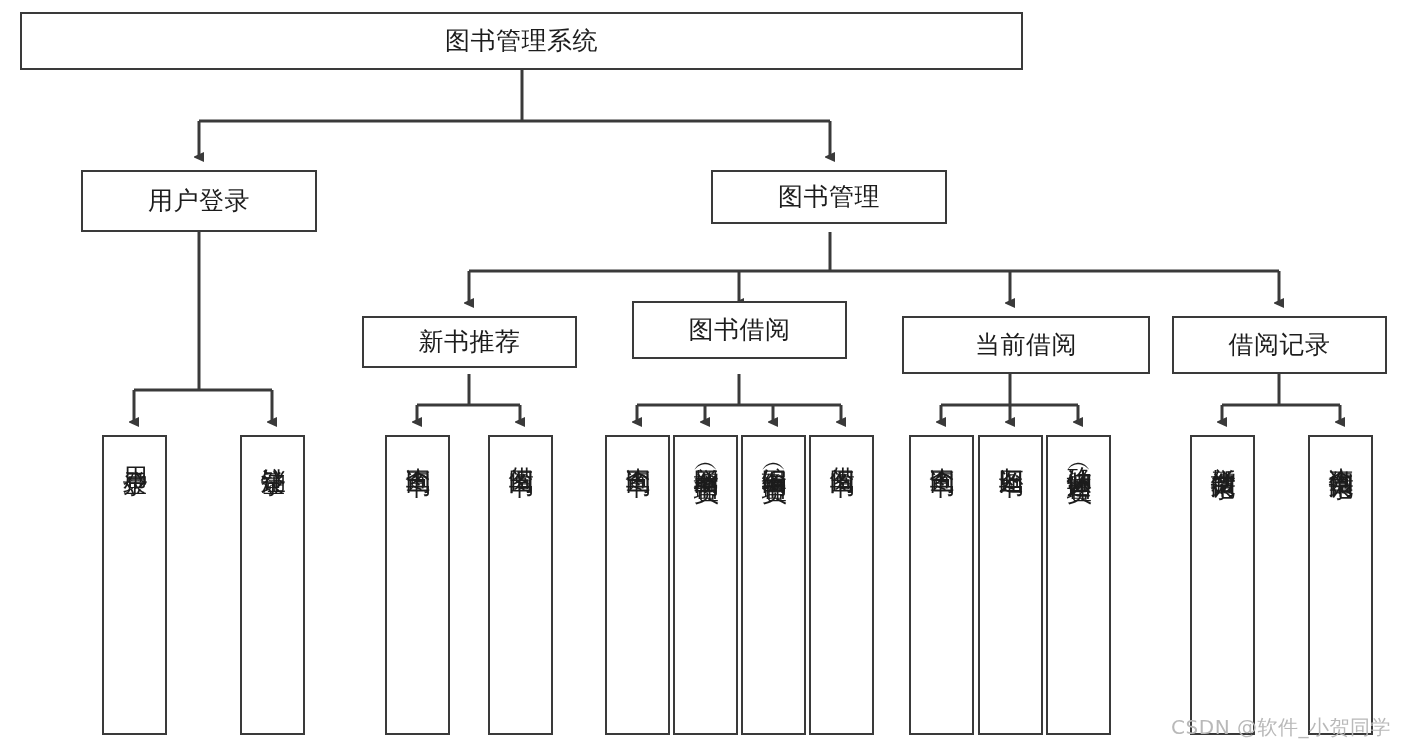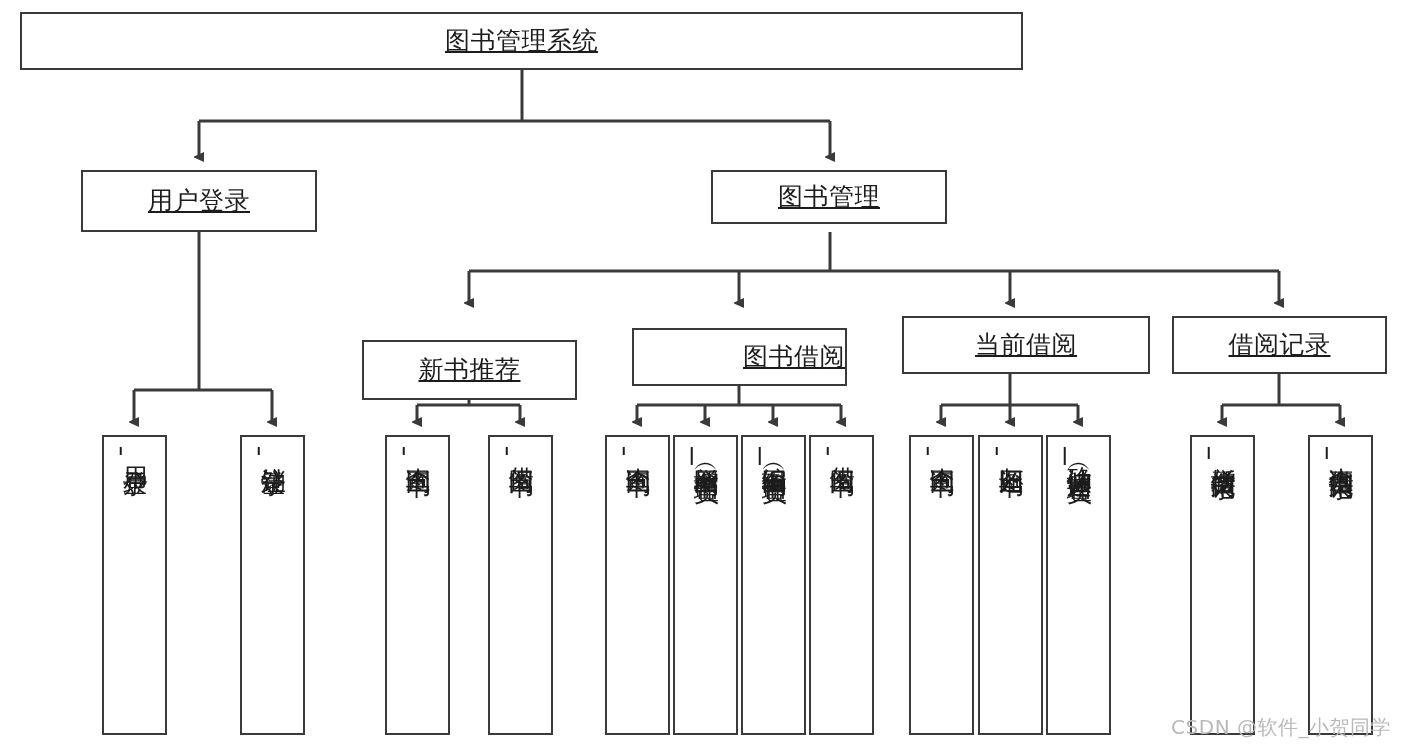--- a/index.html
+++ b/index.html
@@ -33,21 +33,20 @@
     display: flex;
     align-items: center;
     justify-content: center;
     color: #1c1c1c;
   }
   .node-label {
     display: block;
     line-height: 1.12;
     letter-spacing: 0.5px;
     white-space: nowrap;
-    text-decoration: underline;
   }
   .node.horizontal .node-label {
     font-size: 25px;
   }
   .node.vertical {
     align-items: flex-start;
     justify-content: center;
     padding-top: 10px;
   }
   .node.vertical .node-label {
@@ -128,25 +127,25 @@
   </div>
 
   <div class="node horizontal" style="left:81px; top:170px; width:236px; height:62px;">
     <span class="node-label">用户登录</span>
   </div>
 
   <div class="node horizontal" style="left:711px; top:170px; width:236px; height:54px;">
     <span class="node-label">图书管理</span>
   </div>
 
-  <div class="node horizontal" style="left:362px; top:316px; width:215px; height:60px;margin-top:24px;">
+  <div class="node horizontal" style="left:362px; top:316px; width:215px; height:52px;">
     <span class="node-label">新书推荐</span>
   </div>
 
-  <div class="node horizontal" style="left:632px; top:328px; width:215px; height:58px;justify-content:flex-end;">
+  <div class="node horizontal" style="left:632px; top:301px; width:215px; height:58px;">
     <span class="node-label">图书借阅</span>
   </div>
 
   <div class="node horizontal" style="left:902px; top:316px; width:248px; height:58px;">
     <span class="node-label">当前借阅</span>
   </div>
 
   <div class="node horizontal" style="left:1172px; top:316px; width:215px; height:58px;text-align:center;">
     <span class="node-label">借阅记录</span>
   </div>

